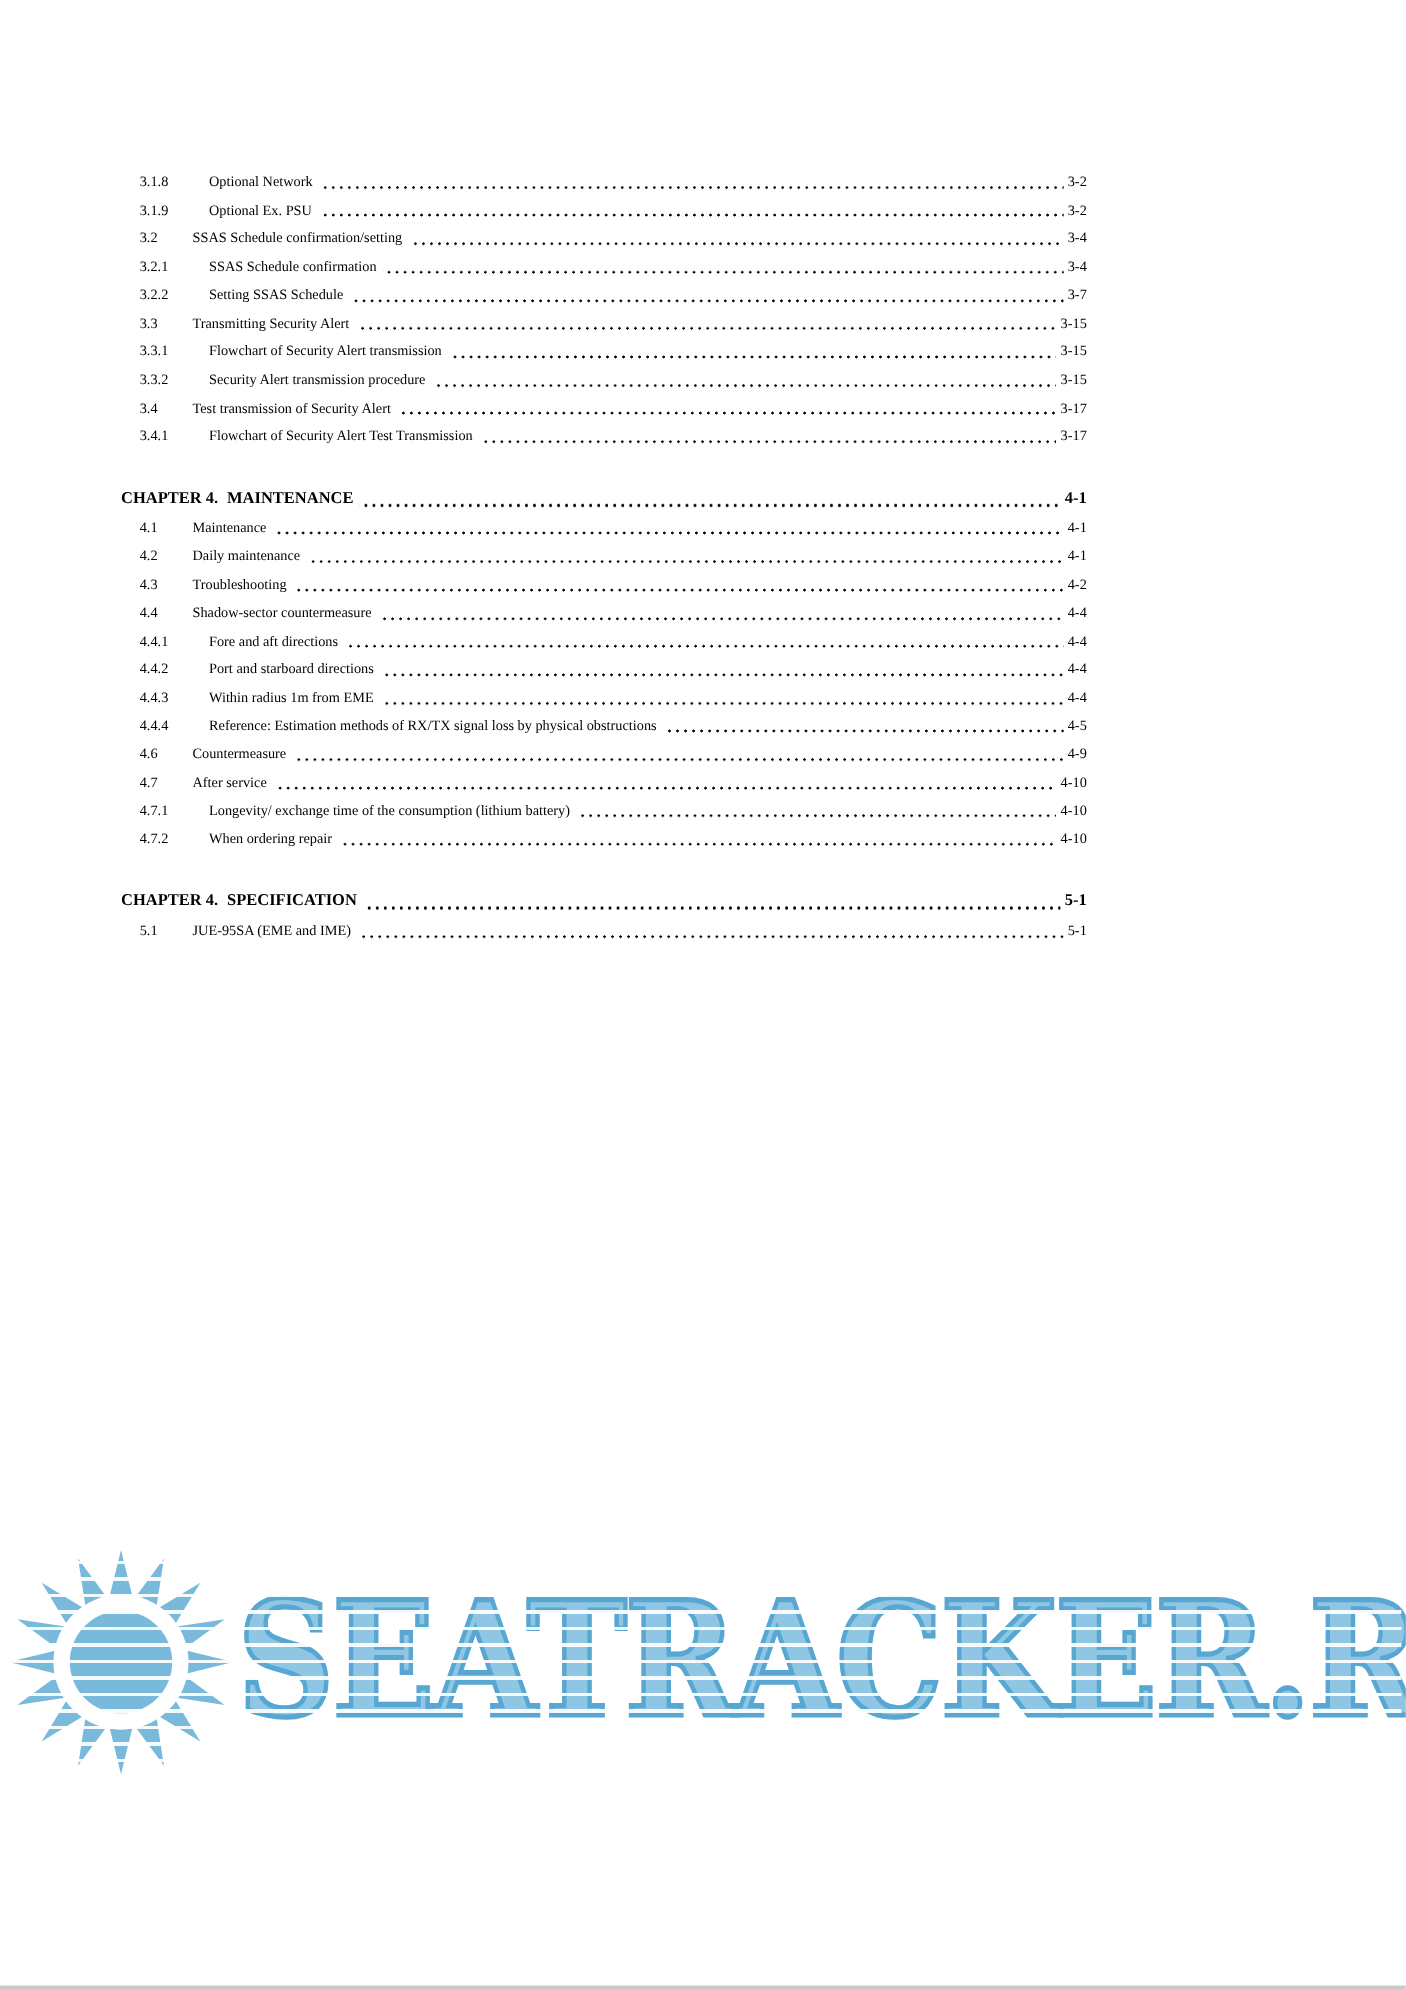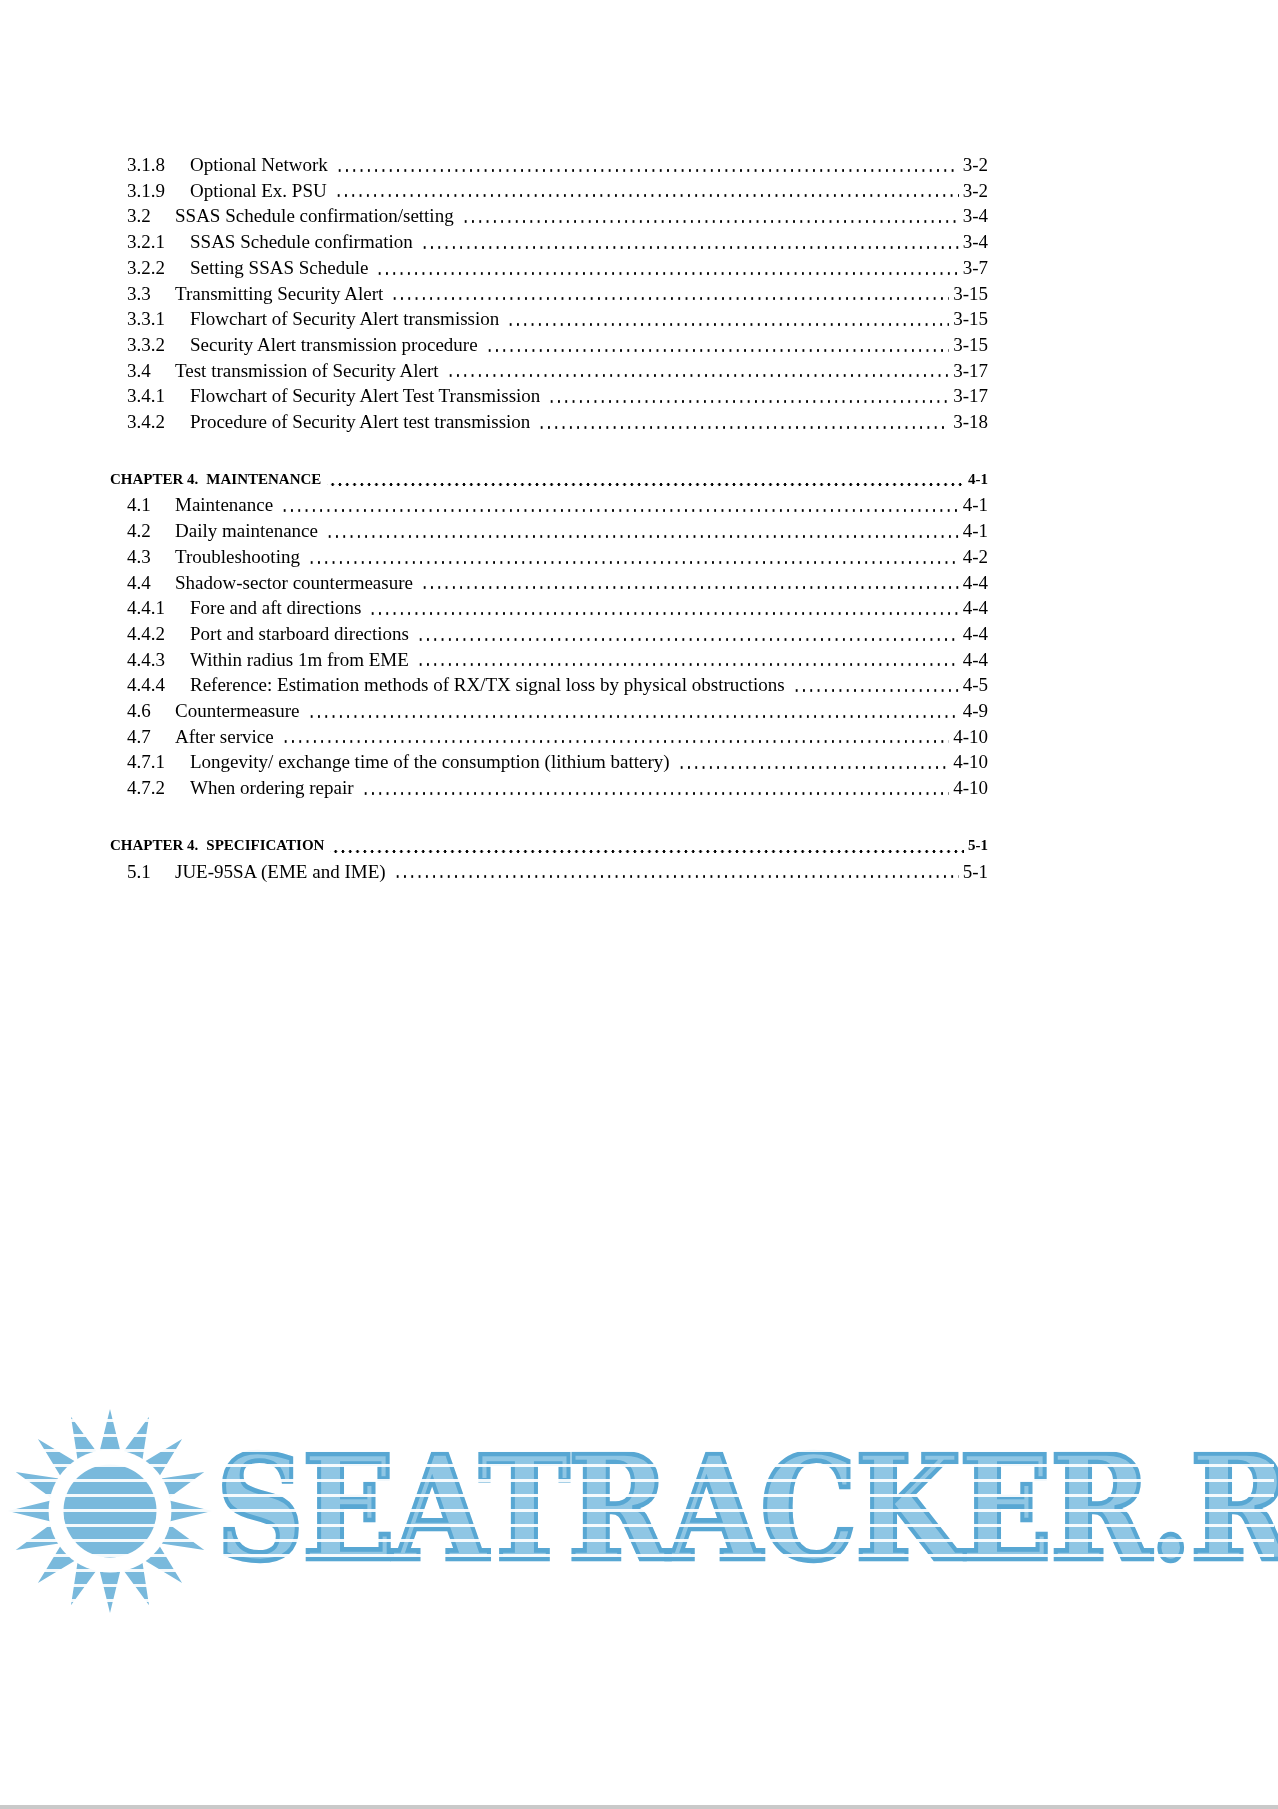--- a/index.html
+++ b/index.html
@@ -11,21 +11,21 @@
     color: #000;
     position: relative;
     overflow: hidden;
   }
   .page { position: absolute; inset: 0; background: #fff; }
 
   .toc { position: absolute; top: 152px; left: 110px; width: 878px; }
   .toc-section { margin-top: 32px; }
   .toc-section:first-child { margin-top: 0; }
 
-  .toc-row { display: flex; line-height: 25.7px; font-size: 19px; }
+  .toc-row { display: flex; line-height: 25.7px; font-size: 13px; }
   .toc-row .num { flex: 0 0 auto; white-space: pre; }
   .toc-row .title { flex: 0 1 auto; white-space: nowrap; }
 
   .level-2, .level-3 { padding-left: 17px; }
   .level-2 .num { width: 48px; }
   .level-3 .num { width: 63px; }
 
   .chapter { font-weight: bold; font-size: 15px; }
   .chapter .num { margin-right: 8px; }
 
@@ -133,26 +133,20 @@
           <span class="title">Test transmission of Security Alert</span>
           <span class="dots"></span>
           <span class="pg">3-17</span>
         </div>
         <div class="toc-row level-3">
           <span class="num">3.4.1</span>
           <span class="title">Flowchart of Security Alert Test Transmission</span>
           <span class="dots"></span>
           <span class="pg">3-17</span>
         </div>
-        <div class="toc-row level-3">
-          <span class="num">3.4.2</span>
-          <span class="title">Procedure of Security Alert test transmission</span>
-          <span class="dots"></span>
-          <span class="pg">3-18</span>
-        </div>
       </div>
       <div class="toc-section">
         <div class="toc-row chapter">
           <span class="num">CHAPTER 4.</span>
           <span class="title">MAINTENANCE</span>
           <span class="dots"></span>
           <span class="pg">4-1</span>
         </div>
         <div class="toc-row level-2">
           <span class="num">4.1</span>

